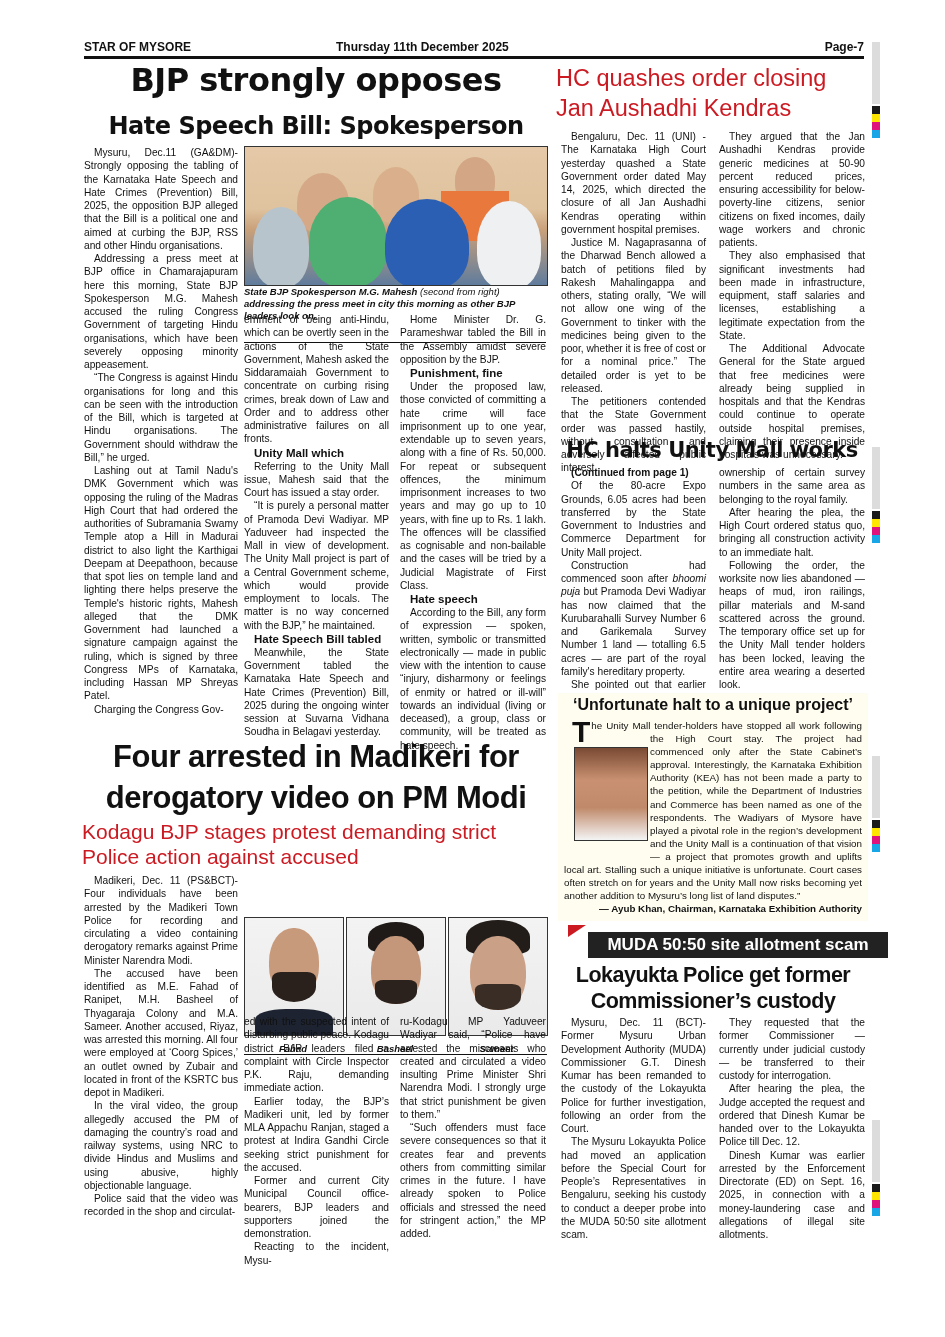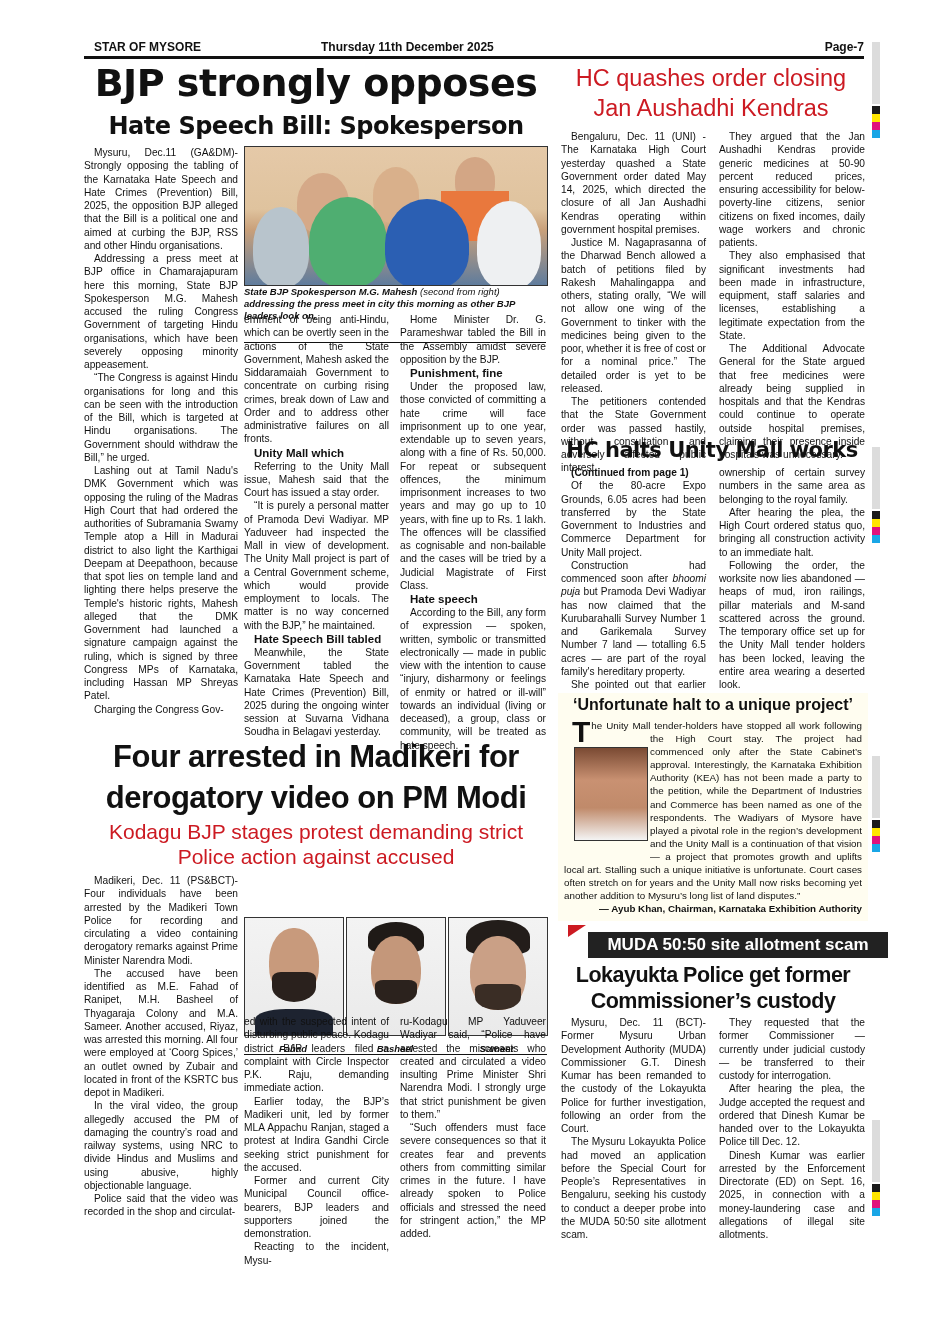--- a/index.html
+++ b/index.html
@@ -1,23 +1,23 @@
 <!DOCTYPE html>
 <html><head>
 <meta charset="utf-8">
 <style>
   html,body{margin:0;padding:0;background:#fff;}
   body{width:945px;height:1337px;position:relative;overflow:hidden;font-family:"Liberation Sans",sans-serif;color:#111;}
   .abs{position:absolute;}
   .masthead{left:84px;top:38px;width:780px;height:18px;border-bottom:3px solid #111;font-weight:bold;font-size:12px;}
-  .masthead .l{position:absolute;left:10px;top:2px;}
-  .masthead .c{position:absolute;left:237px;top:2px;text-align:center;}
+  .masthead .l{position:absolute;left:0;top:2px;}
+  .masthead .c{position:absolute;left:252px;top:2px;text-align:center;}
   .masthead .r{position:absolute;right:0;top:2px;}
   .head-black{font-family:"DejaVu Sans",sans-serif;font-weight:bold;text-align:center;color:#111;line-height:1;letter-spacing:-0.5px;}
-  .head-red{font-family:"Liberation Sans",sans-serif;color:#cc1a22;text-align:center;line-height:1.1;}
+  .head-red{font-family:"Liberation Sans",sans-serif;color:#cc1a22;line-height:1.1;}
   .col{font-size:10.2px;line-height:13.25px;text-align:justify;}
   .col p{margin:0;text-indent:10px;}
   .col p.noi{text-indent:0;}
   .sub{font-weight:bold;font-size:11.5px;line-height:14px;margin:0;}
   .caption{font-size:9.5px;font-style:italic;font-weight:bold;line-height:12px;border-bottom:1px solid #111;padding-bottom:20px;}
   .caption .ni{font-weight:normal;}
   .photo{background:linear-gradient(180deg,#e5c9a8 0%,#dfc39e 45%,#c9a07a 60%,#5f7c9d 100%);border:1px solid #333;position:relative;overflow:hidden;}
   .person{position:absolute;border-radius:50% 50% 40% 40%;}
   .mug{position:absolute;top:0;bottom:18px;border:1px solid #333;background:linear-gradient(180deg,#f3f3f3 0%,#eaeaea 100%);overflow:hidden;}
   .face{position:absolute;left:50%;transform:translateX(-50%);border-radius:48% 48% 45% 45%;}
@@ -54,21 +54,21 @@
   <div class="colorbar" style="left:872px;top:836px;height:8px;background:#e0127c;"></div>
   <div class="colorbar" style="left:872px;top:844px;height:8px;background:#19a6e6;"></div>
 
   <div class="colorbar" style="left:872px;top:1120px;height:62px;background:#dcdcdc;"></div>
   <div class="colorbar" style="left:872px;top:1184px;height:8px;background:#1a1a1a;"></div>
   <div class="colorbar" style="left:872px;top:1192px;height:8px;background:#ffe600;"></div>
   <div class="colorbar" style="left:872px;top:1200px;height:8px;background:#e0127c;"></div>
   <div class="colorbar" style="left:872px;top:1208px;height:8px;background:#19a6e6;"></div>
 </div>
 
-<div class="abs head-black" style="left:82px;top:64px;width:468px;font-size:38px;">BJP strongly opposes</div>
+<div class="abs head-black" style="left:82px;top:64px;width:468px;font-size:32px;">BJP strongly opposes</div>
 <div class="abs head-black" style="left:82px;top:114px;width:468px;font-size:24px;">Hate Speech Bill: Spokesperson</div>
 
 <div class="abs col" style="left:84px;top:146px;width:154px;">
   <p>Mysuru, Dec.11 (GA&amp;DM)- Strongly opposing the tabling of the Karnataka Hate Speech and Hate Crimes (Prevention) Bill, 2025, the opposition BJP alleged that the Bill is a political one and aimed at curbing the BJP, RSS and other Hindu organisations.</p>
   <p>Addressing a press meet at BJP office in Chamarajapuram here this morning, State BJP Spokesperson M.G. Mahesh accused the ruling Congress Government of targeting Hindu organisations, which have been severely opposing minority appeasement.</p>
   <p>“The Congress is against Hindu organisations for long and this can be seen with the introduction of the Bill, which is targeted at Hindu organisations. The Government should withdraw the Bill,” he urged.</p>
   <p>Lashing out at Tamil Nadu's DMK Government which was opposing the ruling of the Madras High Court that had ordered the authorities of Subramania Swamy Temple atop a Hill in Madurai district to also light the Karthigai Deepam at Deepathoon, because that spot lies on temple land and lighting there helps preserve the Temple's historic rights, Mahesh alleged that the DMK Government had launched a signature campaign against the ruling, which is signed by three Congress MPs of Karnataka, including Hassan MP Shreyas Patel.</p>
   <p>Charging the Congress Gov-</p>
 </div>
 
@@ -113,21 +113,21 @@
   <p>They argued that the Jan Aushadhi Kendras provide generic medicines at 50-90 percent reduced prices, ensuring accessibility for below-poverty-line citizens, senior citizens on fixed incomes, daily wage workers and chronic patients.</p>
   <p>They also emphasised that significant investments had been made in infrastructure, equipment, staff salaries and licenses, establishing a legitimate expectation from the State.</p>
   <p>The Additional Advocate General for the State argued that free medicines were already being supplied in hospitals and that the Kendras could continue to operate outside hospital premises, claiming their presence inside hospitals was unnecessary.</p>
 </div>
 
 <div class="abs head-black" style="left:558px;top:440px;width:308px;font-size:21px;">HC halts Unity Mall works</div>
 
 <div class="abs col" style="left:561px;top:466px;width:145px;">
   <p class="sub" style="font-size:10.2px;line-height:13.25px;">(Continued from page 1)</p>
   <p>Of the 80-acre Expo Grounds, 6.05 acres had been transferred by the State Government to Industries and Commerce Department for Unity Mall project.</p>
-  <p><span>Construction had commenced soon after </span><i>bhoomi puja</i><span> but Pramoda Devi Wadiyar has now claimed that the Kurubarahalli Survey Number 1 and Garikemala Survey Number 7 land — totalling 6.5 acres — are part of the royal family's hereditary property.</span></p>
+  <p><span>Construction had commenced soon after </span><i>bhoomi puja</i><span> but Pramoda Devi Wadiyar has now claimed that the Kurubarahalli Survey Number 6 and Garikemala Survey Number 1 land — totalling 6.5 acres — are part of the royal family's hereditary property.</span></p>
   <p>She pointed out that earlier Court rulings had recognised</p>
 </div>
 <div class="abs col" style="left:719px;top:466px;width:146px;">
   <p class="noi">ownership of certain survey numbers in the same area as belonging to the royal family.</p>
   <p>After hearing the plea, the High Court ordered status quo, bringing all construction activity to an immediate halt.</p>
   <p>Following the order, the worksite now lies abandoned — heaps of mud, iron railings, pillar materials and M-sand scattered across the ground. The temporary office set up for the Unity Mall tender holders has been locked, leaving the entire area wearing a deserted look.</p>
 </div>
 
 <div class="abs quote-box" style="left:558px;top:693px;width:310px;height:228px;">
   <div style="text-align:center;font-weight:bold;font-size:16px;margin-top:3px;">‘Unfortunate halt to a unique project’</div>

